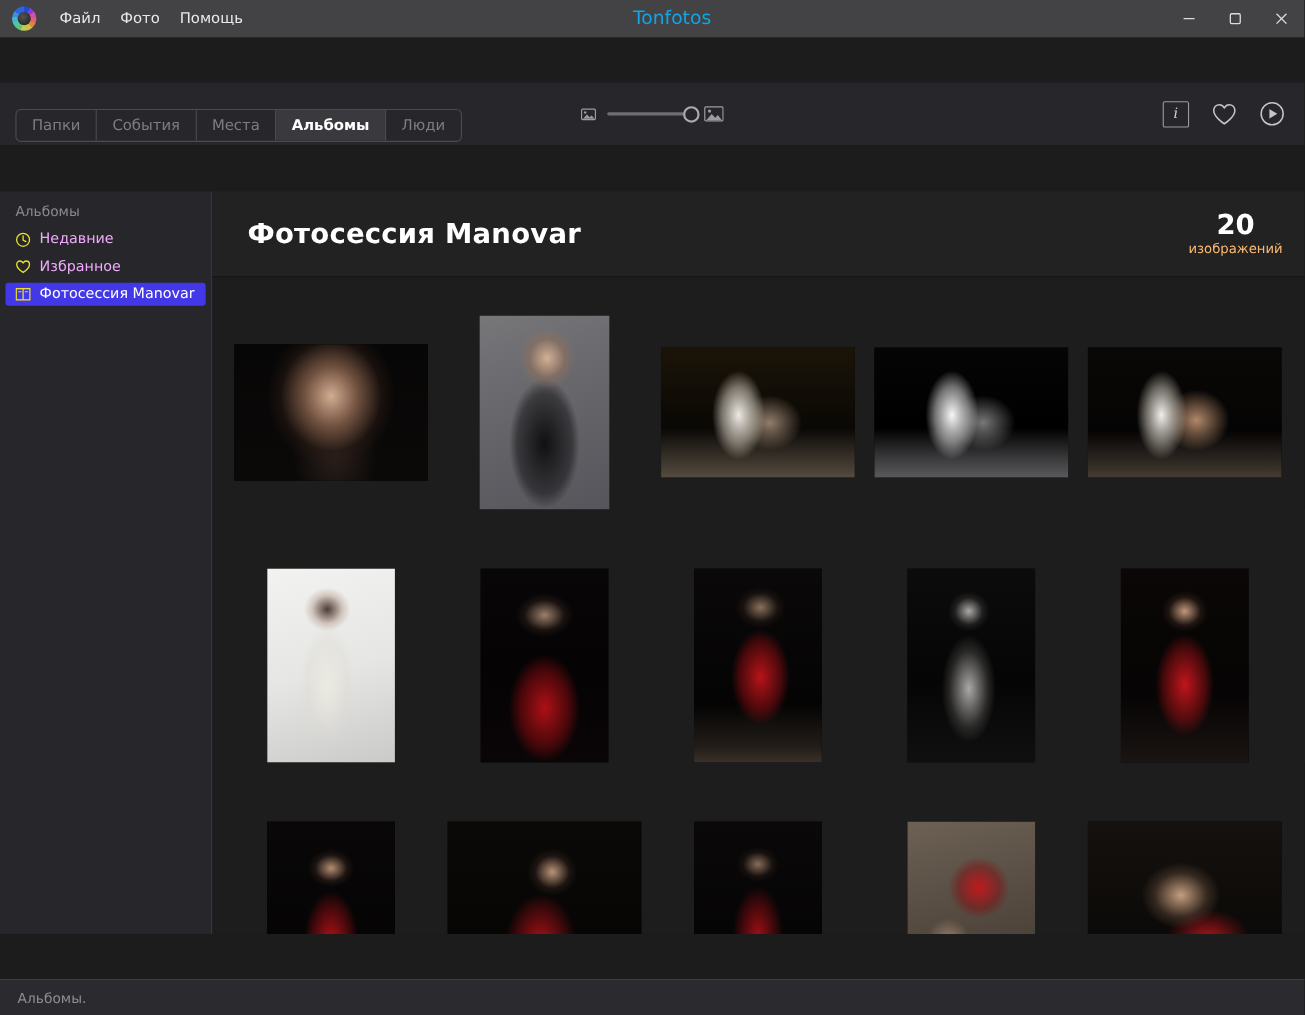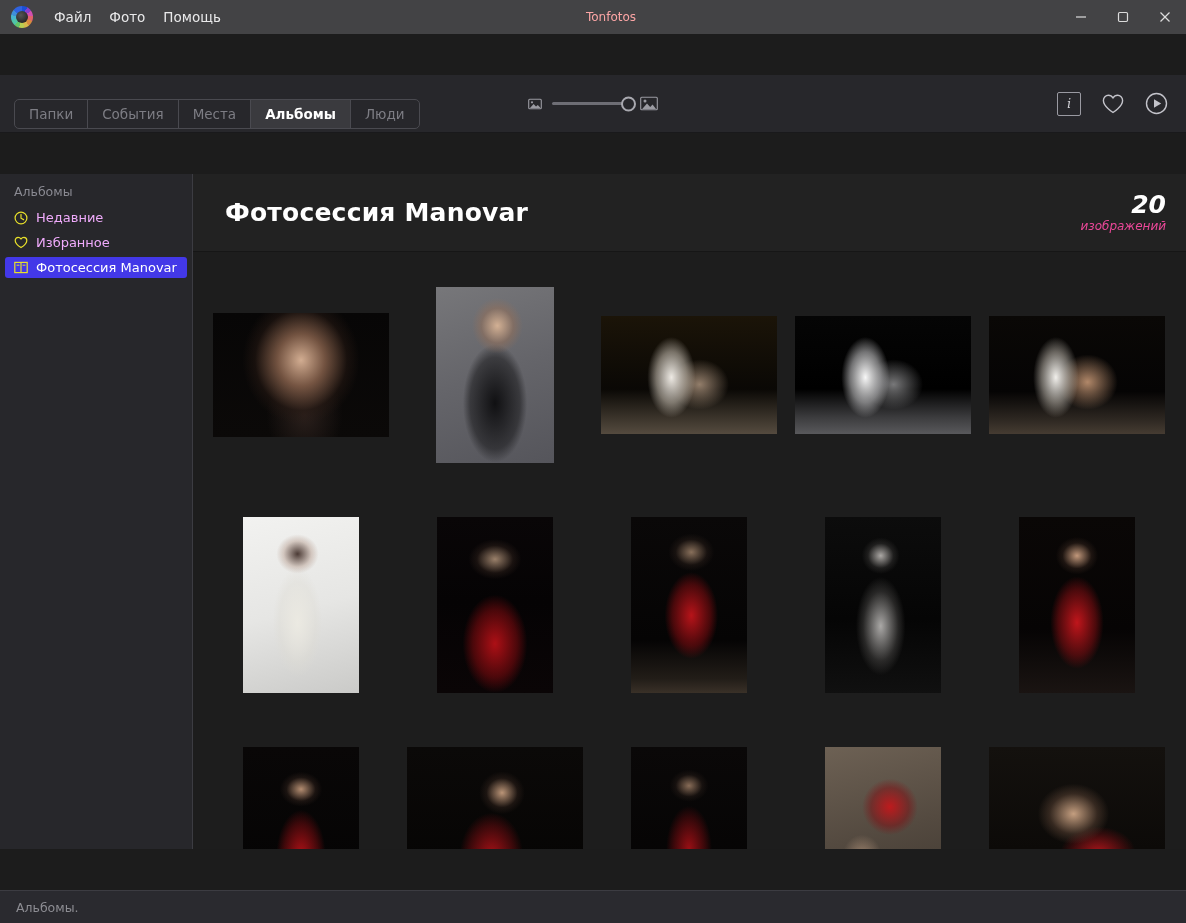--- a/index.html
+++ b/index.html
@@ -51,21 +51,21 @@
   }
   .menu { display: flex; align-items: center; gap: 0px; }
   .menu-item {
     color: #e9e9ea; font-size: 13.5px;
     padding: 4px 9px; cursor: default;
     white-space: nowrap;
   }
   .win-title {
     position: absolute; left: 0; right: 0; top: 0; bottom: 0;
     display: flex; align-items: center; justify-content: center;
-    color: #fca5a5; font-size: 12px;
+    color: #0ea5e9; font-size: 17px;
     pointer-events: none;
     padding-left: 36px;
   }
   .win-ctrls {
     margin-left: auto; display: flex; height: 34px; z-index: 2;
   }
   .win-btn {
     width: 42px; height: 34px;
     display: flex; align-items: center; justify-content: center;
     cursor: default;
@@ -154,23 +154,23 @@
     height: 78px; min-height: 78px;
     background: #222222;
     border-bottom: 1px solid #161616;
     display: flex; align-items: center;
     padding: 0 20px 0 32px;
   }
   .album-title {
     color: #ffffff; font-size: 25px; font-weight: bold;
     letter-spacing: 0.2px;
   }
-  .count-box { margin-left: auto; text-align: right; font-style: italic; }
+  .count-box { margin-left: auto; text-align: center; }
   .count-num { color: #ffffff; font-size: 25px; font-weight: bold; line-height: 1.05; }
-  .count-lbl { color: #ec4899; font-size: 12px; margin-top: 1px; }
+  .count-lbl { color: #fdba74; font-size: 12px; margin-top: 1px; }
 
   .grid-wrap { flex: 1; overflow: hidden; position: relative; }
   .grid {
     display: grid;
     grid-template-columns: repeat(5, 194px);
     padding: 8px 0 0 11px;
   }
   .cell {
     height: 230px;
     display: flex; align-items: center; justify-content: center;

